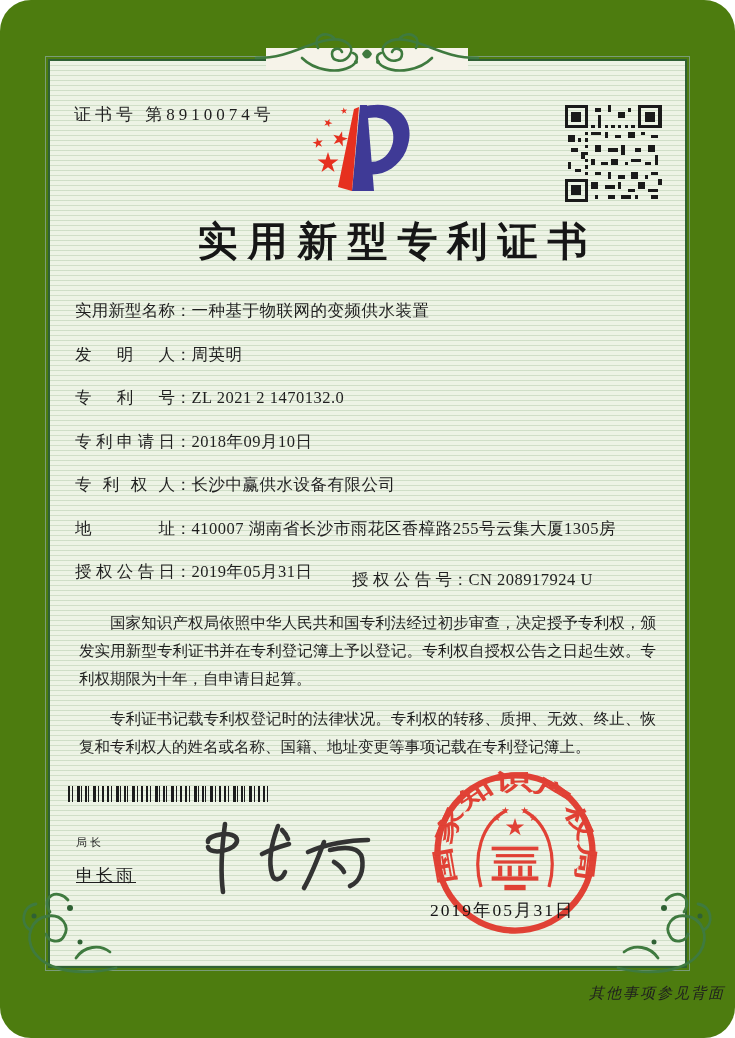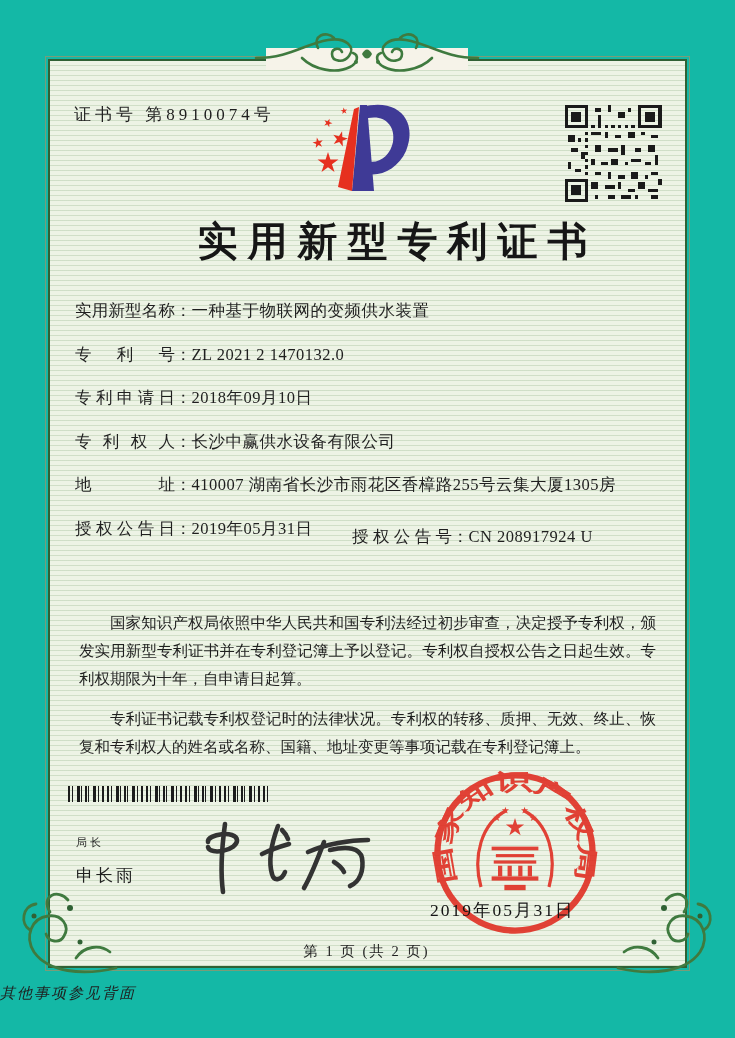--- a/index.html
+++ b/index.html
@@ -1,20 +1,21 @@
 <!DOCTYPE html>
 <html><head>
 <meta charset="utf-8">
 <style>
   html,body{margin:0;padding:0;}
   #page{
     position:relative;width:735px;height:1038px;overflow:hidden;
-    background:#14b8a6;
+    background:#4d7c0f;
     font-family:"Liberation Serif","DejaVu Serif",serif;
     color:#1f1f1f;
+    border-radius:31px;
   }
   
   .frame-outer{
     position:absolute;left:45px;top:56px;width:643px;height:913px;
     border:1px solid #7a9c78;
   }
   .frame-inner{
     position:absolute;left:2px;top:2px;right:2px;bottom:2px;
     border:2px solid #2f6134;
     background-color:#edf3e5;
@@ -56,26 +57,26 @@
       #1c1c1c 13px 14px,transparent 14px 17px,
       #1c1c1c 17px 19px,transparent 19px 20px,
       #1c1c1c 20px 21px,transparent 21px 25px,
       #1c1c1c 25px 28px,transparent 28px 30px,
       #1c1c1c 30px 31px,transparent 31px 34px,
       #1c1c1c 34px 36px,transparent 36px 39px);
   }
   .director-title{position:absolute;left:76px;top:835px;font-size:11px;letter-spacing:3px;
     font-family:"Liberation Sans","DejaVu Sans",sans-serif;}
   .director-name{position:absolute;left:76px;top:864px;font-size:17px;letter-spacing:3px;
-    font-family:"Liberation Sans","DejaVu Sans",sans-serif;}
+    font-family:"Liberation Sans","DejaVu Sans",sans-serif;text-decoration:underline;}
   .signature{position:absolute;left:192px;top:812px;width:190px;height:85px;}
   .seal{position:absolute;left:430px;top:768px;width:170px;height:170px;}
   .seal-date{position:absolute;left:430px;top:898px;font-size:17.5px;letter-spacing:2px;color:#141414;}
   .page-footer{position:absolute;left:45px;top:942px;width:643px;text-align:center;font-size:14.5px;letter-spacing:2px;}
-  .back-note{position:absolute;left:0;top:984px;width:725px;text-align:left;font-size:15px;font-style:italic;letter-spacing:2px;}
+  .back-note{position:absolute;left:0;top:984px;width:725px;text-align:right;font-size:15px;font-style:italic;letter-spacing:2px;}
   svg{display:block;}
 </style>
 </head>
 <body>
 
 <div id="page">
 
   <div class="frame-outer">
     <div class="frame-inner"></div>
   </div>
@@ -222,20 +223,23 @@
     </g>
   </svg>
 
   <div class="title">实用新型专利证书</div>
 
   <div class="fields">
     <div class="frow">
       <span class="flabel">实用新型名称</span><span class="colon">：</span><span class="fvalue">一种基于物联网的变频供水装置</span>
     </div>
     <div class="frow">
+      <span class="flabel">发明人</span><span class="colon">：</span><span class="fvalue">周英明</span>
+    </div>
+    <div class="frow">
       <span class="flabel">专利号</span><span class="colon">：</span><span class="fvalue">ZL 2021 2 1470132.0</span>
     </div>
     <div class="frow">
       <span class="flabel">专利申请日</span><span class="colon">：</span><span class="fvalue">2018年09月10日</span>
     </div>
     <div class="frow">
       <span class="flabel">专利权人</span><span class="colon">：</span><span class="fvalue">长沙中赢供水设备有限公司</span>
     </div>
     <div class="frow">
       <span class="flabel">地址</span><span class="colon">：</span><span class="fvalue">410007 湖南省长沙市雨花区香樟路255号云集大厦1305房</span>
@@ -297,17 +301,16 @@
       </g>
       <g stroke="#e02a1e" fill="none" stroke-width="3">
         <path d="M48,112 C40,84 48,52 72,40"></path>
         <path d="M112,112 C120,84 112,52 88,40"></path>
       </g>
     </g>
   </svg>
 
   <div class="seal-date">2019年05月31日</div>
 
-  <div class="page-footer">第 1 页 (共 2 页)</div>
 
   <div class="back-note">其他事项参见背面</div>
 
 </div>
 
 </body></html>

